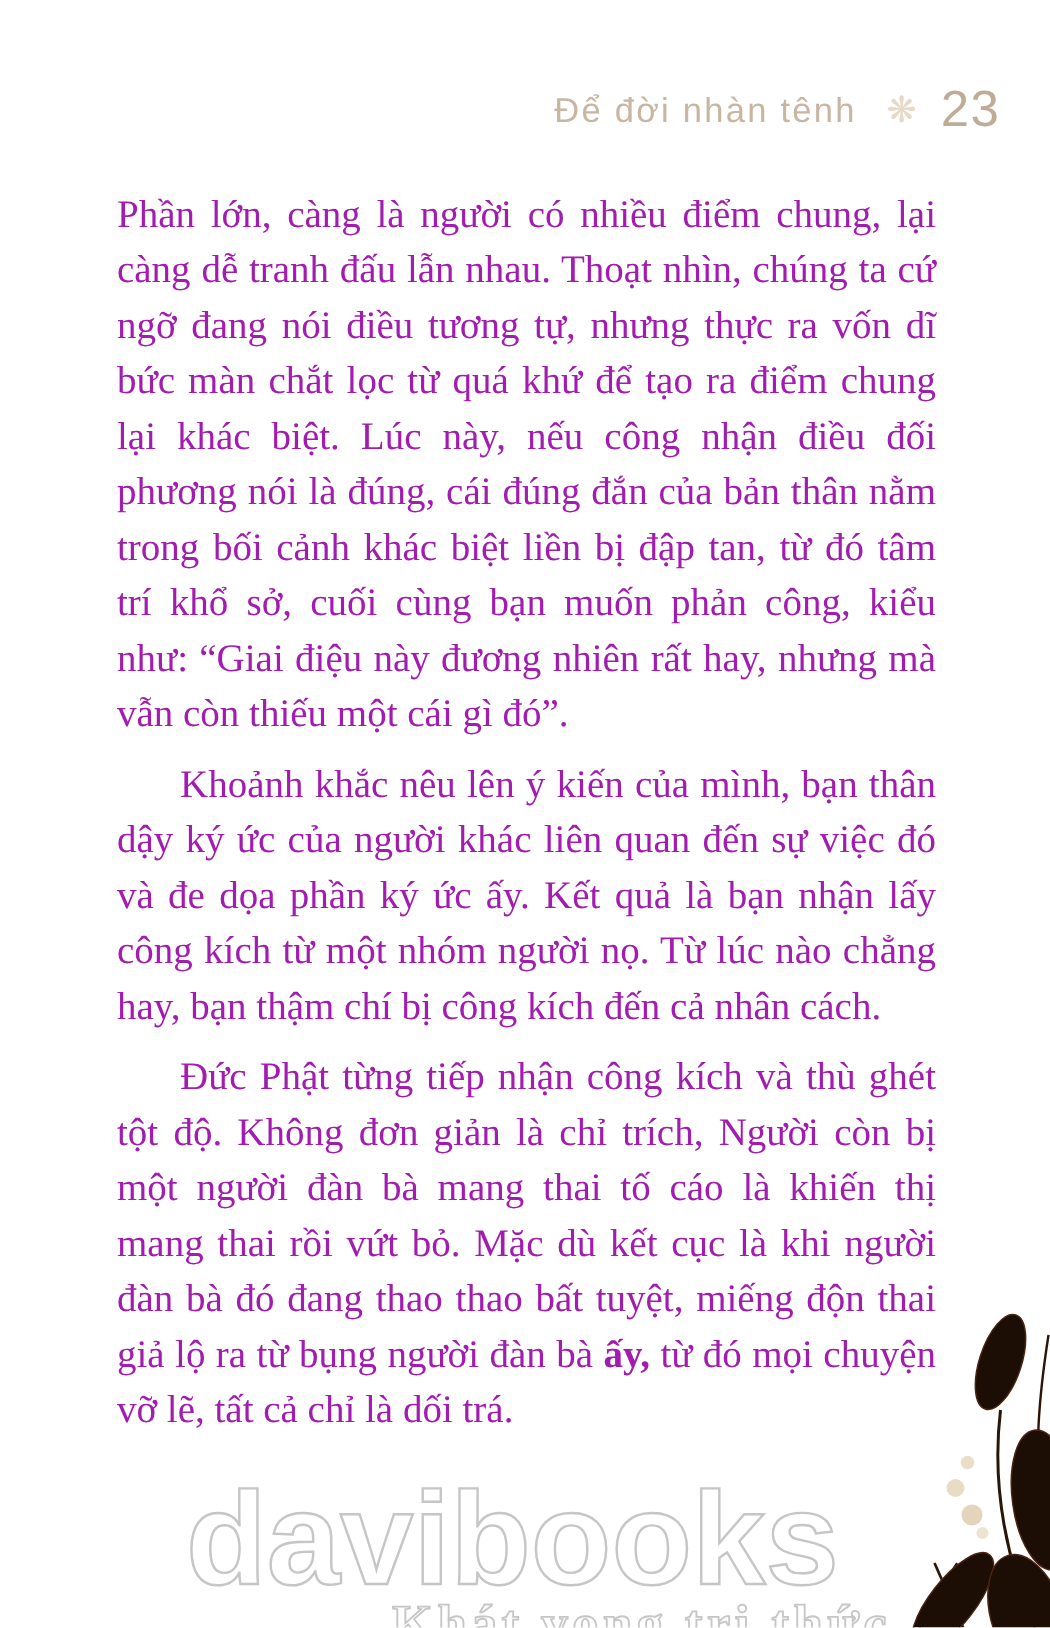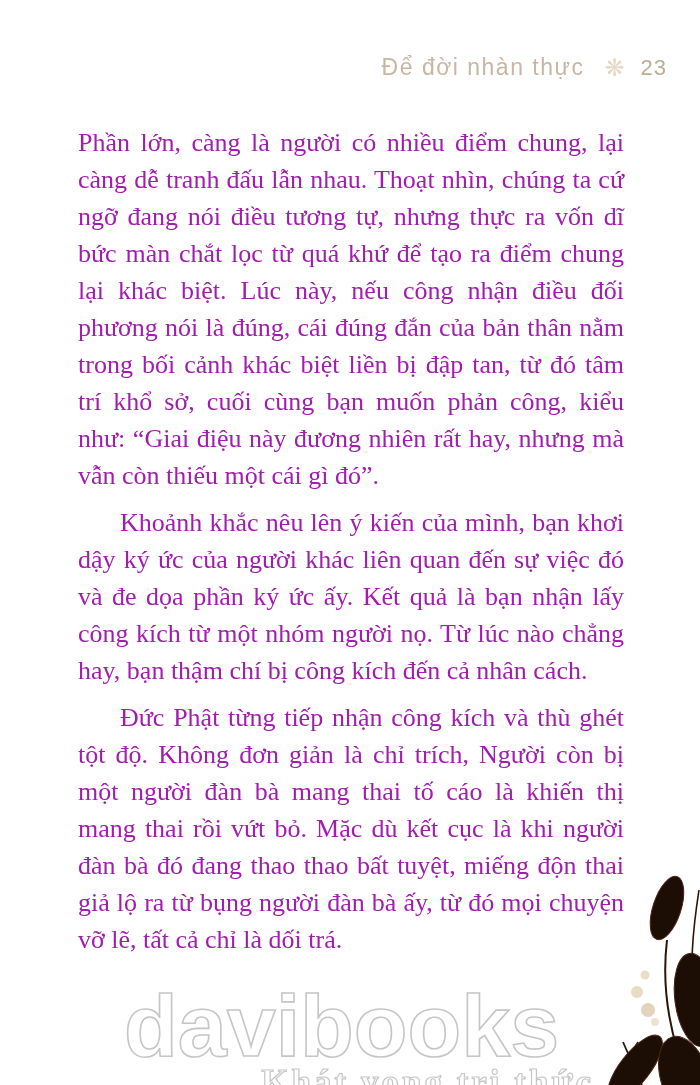--- a/index.html
+++ b/index.html
@@ -29,37 +29,37 @@
   }
   .ornament {
     color: #d9c6a9;
     opacity: .65;
     font-size: 24px;
     margin: 0 16px 0 20px;
     line-height: 1;
   }
   .page-number {
     color: #beac99;
-    font-size: 22px;
+    font-size: 34px;
     letter-spacing: 1px;
   }
 
   
   .text-block {
     position: absolute;
     left: 78px; top: 124px;
     width: 546px;
     font-size: 26px;
     line-height: 37px;
     text-align: justify;
     color: #a21caf;
   }
   .text-block p { margin: 0 0 10px 0; }
   .text-block p.indent { text-indent: 42px; }
-  .bold-word { font-weight: normal; }
+  .bold-word { font-weight: bold; }
 
   
   .watermark {
     position: absolute;
     left: 122px; top: 946px;
     width: 480px; height: 134px;
     z-index: 3;
     pointer-events: none;
     margin-top: 24px;
   }
@@ -71,28 +71,28 @@
     width: 105px; height: 235px;
     z-index: 4;
   }
 </style>
 </head>
 <body>
 
 <div class="page">
 
   <div class="header">
-    <span class="running-title">Để đời nhàn thực</span>
+    <span class="running-title">Để đời nhàn tênh</span>
     <span class="ornament">❋</span>
     <span class="page-number">23</span>
   </div>
 
   <div class="text-block">
     <p class="para">Phần lớn, càng là người có nhiều điểm chung, lại càng dễ tranh đấu lẫn nhau. Thoạt nhìn, chúng ta cứ ngỡ đang nói điều tương tự, nhưng thực ra vốn dĩ bức màn chắt lọc từ quá khứ để tạo ra điểm chung lại khác biệt. Lúc này, nếu công nhận điều đối phương nói là đúng, cái đúng đắn của bản thân nằm trong bối cảnh khác biệt liền bị đập tan, từ đó tâm trí khổ sở, cuối cùng bạn muốn phản công, kiểu như: “Giai điệu này đương nhiên rất hay, nhưng mà vẫn còn thiếu một cái gì đó”.</p>
-    <p class="para indent">Khoảnh khắc nêu lên ý kiến của mình, bạn khơi dậy ký ức của người khác liên quan đến sự việc đó và đe dọa phần ký ức ấy. Kết quả là bạn nhận lấy công kích từ một nhóm người nọ. Từ lúc nào chẳng hay, bạn thậm chí bị công kích đến cả nhân cách.</p>
+    <p class="para indent">Khoảnh khắc nêu lên ý kiến của mình, bạn thân dậy ký ức của người khác liên quan đến sự việc đó và đe dọa phần ký ức ấy. Kết quả là bạn nhận lấy công kích từ một nhóm người nọ. Từ lúc nào chẳng hay, bạn thậm chí bị công kích đến cả nhân cách.</p>
     <p class="para indent"><span>Đức Phật từng tiếp nhận công kích và thù ghét tột độ. Không đơn giản là chỉ trích, Người còn bị một người đàn bà mang thai tố cáo là khiến thị mang thai rồi vứt bỏ. Mặc dù kết cục là khi người đàn bà đó đang thao thao bất tuyệt, miếng độn thai giả lộ ra từ bụng người đàn bà </span><span class="bold-word">ấy,</span><span> từ đó mọi chuyện vỡ lẽ, tất cả chỉ là dối trá.</span></p>
   </div>
 
   <div class="watermark">
     <svg width="480" height="134" viewBox="0 0 480 134" xmlns="http://www.w3.org/2000/svg">
       <text x="2" y="86" font-family="Liberation Sans, sans-serif" font-size="88" font-weight="bold" fill="#ffffff" fill-opacity="0.85" stroke="#c6c6c6" stroke-width="1.6">davibooks</text>
       <text x="472" y="124" text-anchor="end" font-family="Liberation Serif, serif" font-size="35" font-weight="bold" letter-spacing="3" fill="#ffffff" fill-opacity="0.85" stroke="#c6c6c6" stroke-width="1.2">Khát vọng tri thức</text>
     </svg>
   </div>
 

